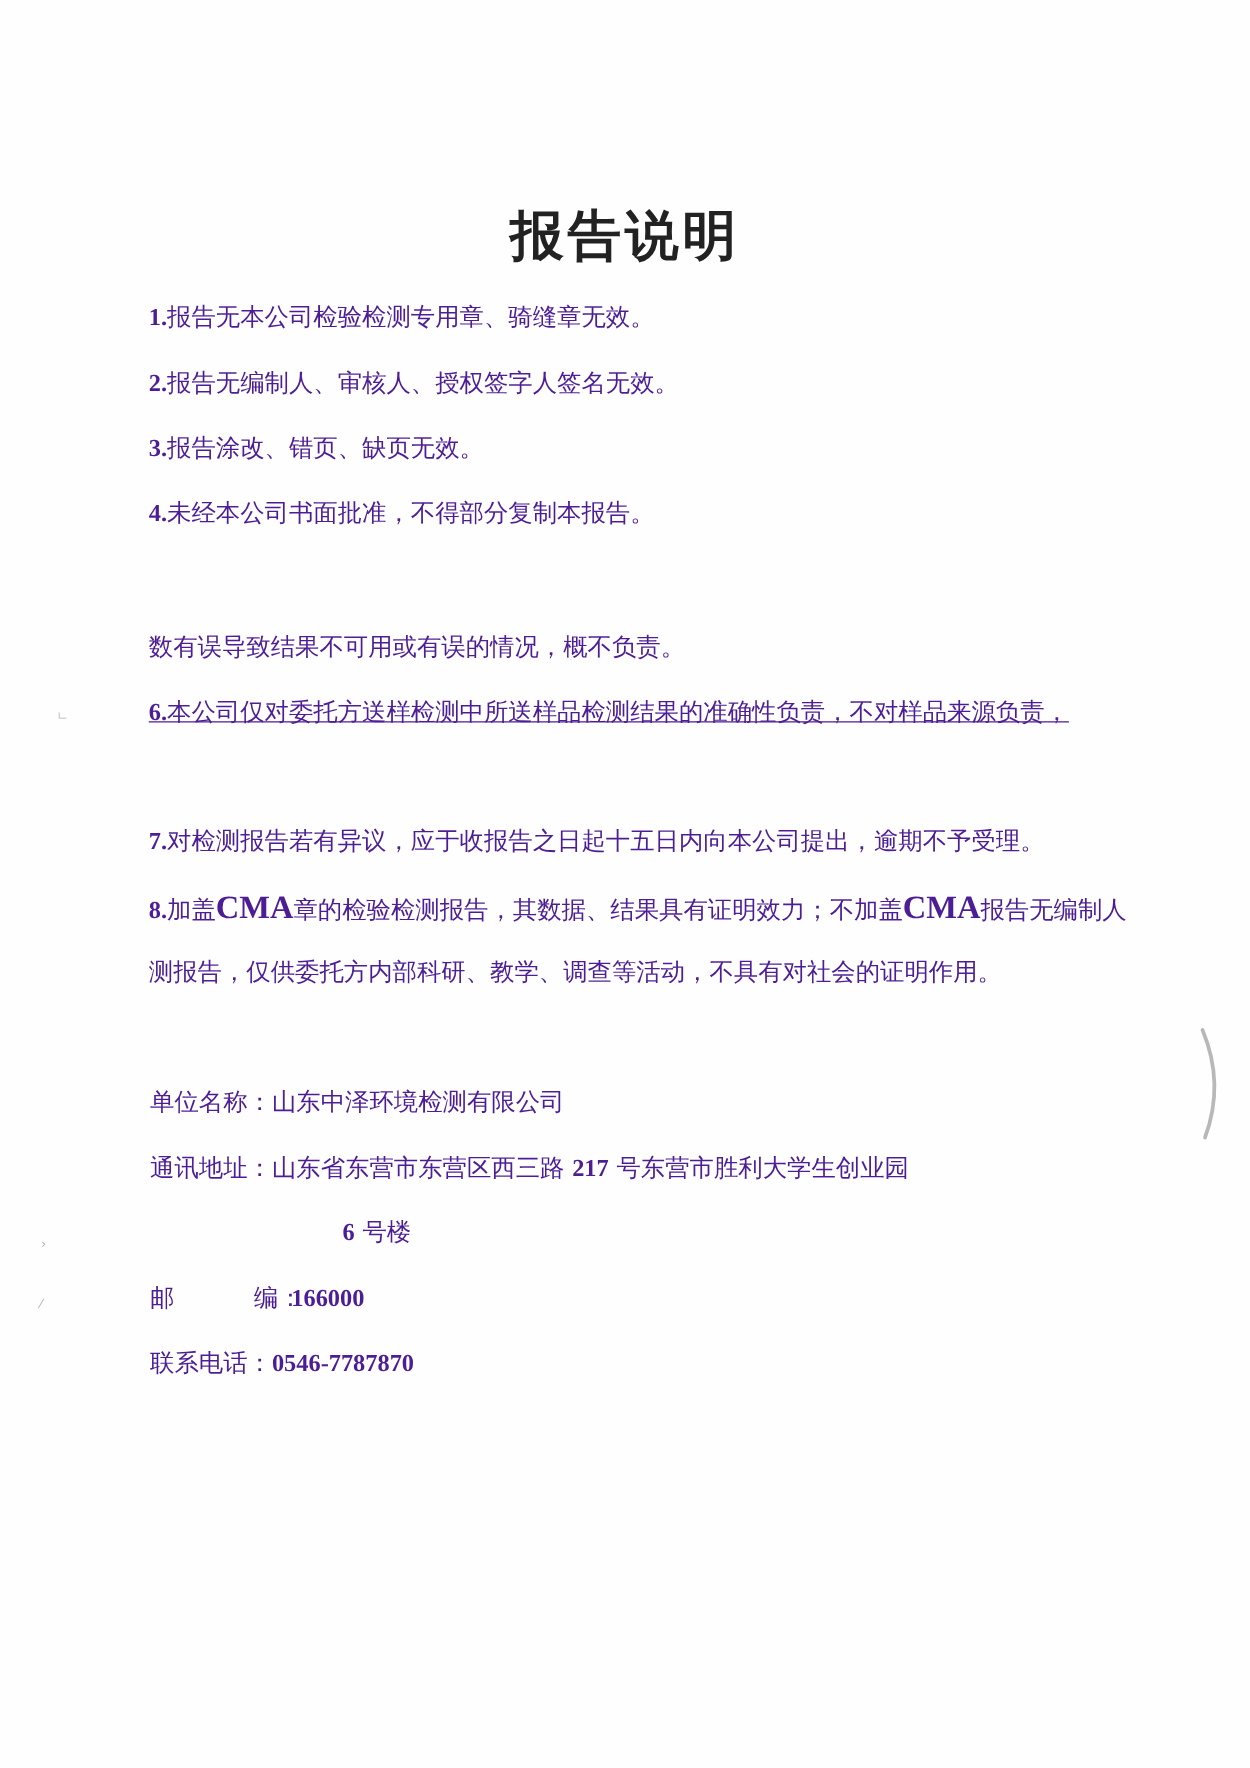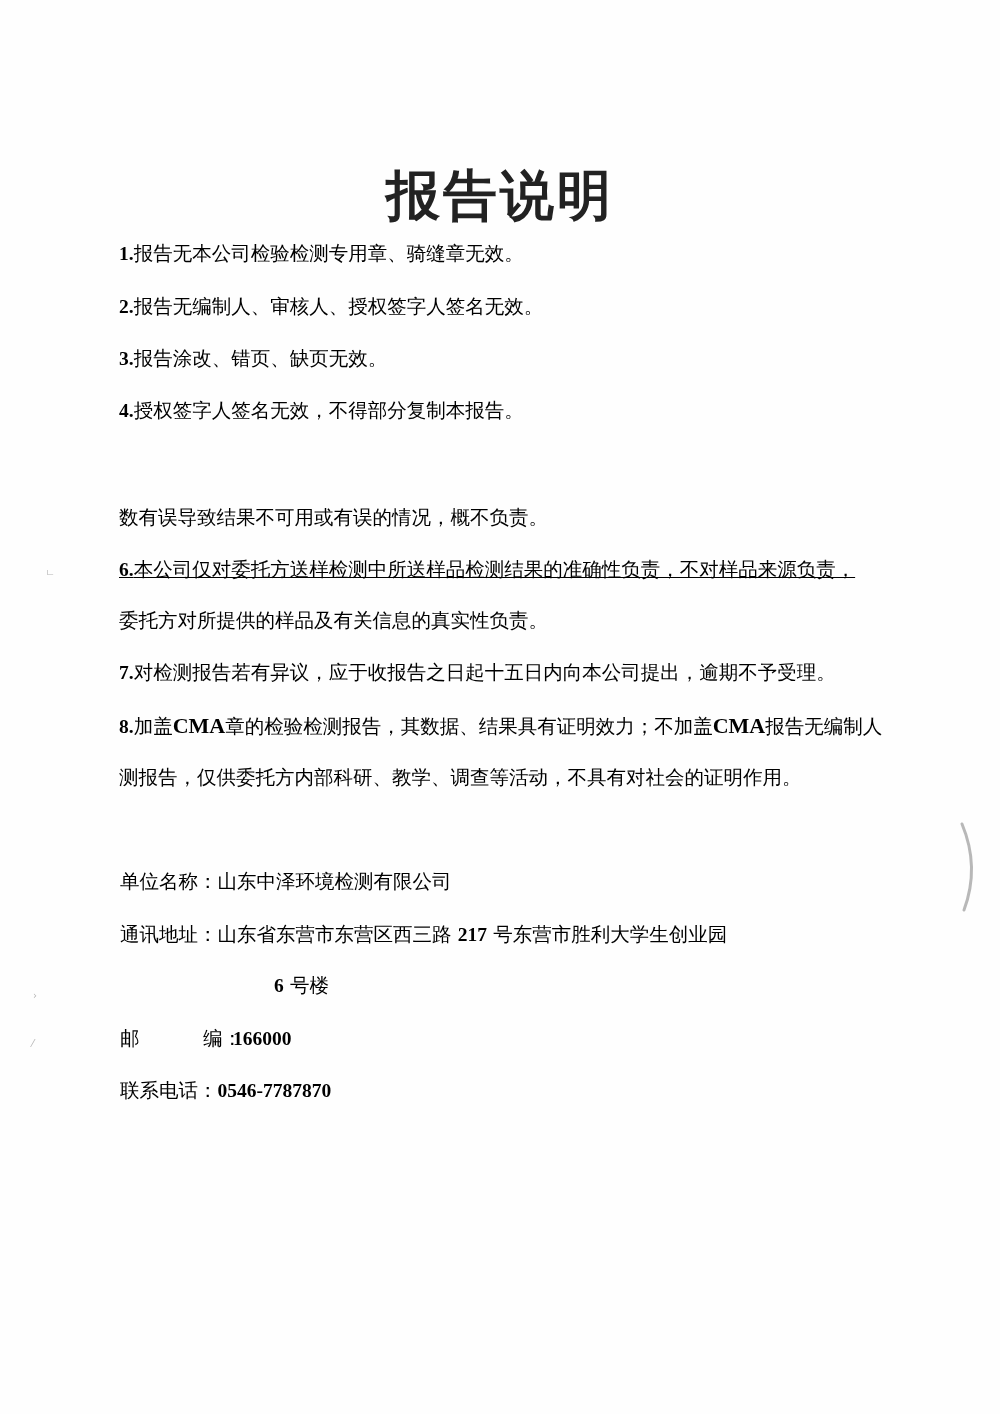--- a/index.html
+++ b/index.html
@@ -19,43 +19,43 @@
       position: absolute;
       left: 0; top: 0;
       width: 1000px; height: 1414px;
       background: #fefefe;
     }
     .title {
       position: absolute;
       left: 0; width: 1000px;
       top: 160px;
       text-align: center;
-      font-size: 54px;
+      font-size: 43px;
       font-weight: bold;
       letter-spacing: 3px;
       color: #222;
       font-family: "DejaVu Sans", "Liberation Sans", sans-serif;
     }
     .line {
       position: absolute;
       left: 119px;
       font-size: 19.5px;
       line-height: 26px;
       white-space: nowrap;
-      color: #000000;
+      color: #4c1d95;
       font-family: "DejaVu Sans", "Liberation Sans", sans-serif;
     }
     .num {
       font-family: "Liberation Serif", "DejaVu Serif", serif;
       font-weight: bold;
     }
     .latin {
       font-family: "Liberation Serif", "DejaVu Serif", serif;
       font-weight: bold;
-      font-size: 22px;
+      font-size: 26px;
     }
     .label {
       display: inline-block;
     }
     .label-spaced {
       display: inline-block;
       width: 113px;
     }
     .label-spaced .c1 { display: inline-block; width: 83px; }
     .scan-mark {
@@ -83,32 +83,29 @@
 
   <div class="line" style="top:294px;">
     <span class="num">2.</span><span>报告无编制人、审核人、授权签字人签名无效。</span>
   </div>
 
   <div class="line" style="top:346px;">
     <span class="num">3.</span><span>报告涂改、错页、缺页无效。</span>
   </div>
 
   <div class="line" style="top:398px;">
-    <span class="num">4.</span><span>授权签字人签名无效，不得部分复制本报告。</span>
+    <span class="num">4.</span><span>未经本公司书面批准，不得部分复制本报告。</span>
   </div>
 
   <div class="line" style="top:505px;">
     <span>数有误导致结果不可用或有误的情况，概不负责。</span>
   </div>
 
   <div class="line" style="top:557px;text-decoration:underline;">
     <span class="num">6.</span><span>本公司仅对委托方送样检测中所送样品检测结果的准确性负责，不对样品来源负责，</span>
-  </div>
-  <div class="line" style="top:608px;">
-    <span>委托方对所提供的样品及有关信息的真实性负责。</span>
   </div>
 
   <div class="line" style="top:660px;">
     <span class="num">7.</span><span>对检测报告若有异议，应于收报告之日起十五日内向本公司提出，逾期不予受理。</span>
   </div>
 
   <div class="line" style="top:713px;">
     <span class="num">8.</span><span>加盖</span><span class="latin">CMA</span><span>章的检验检测报告，其数据、结果具有证明效力；不加盖</span><span class="latin">CMA</span><span>报告无编制人</span>
   </div>
   <div class="line" style="top:765px;">

